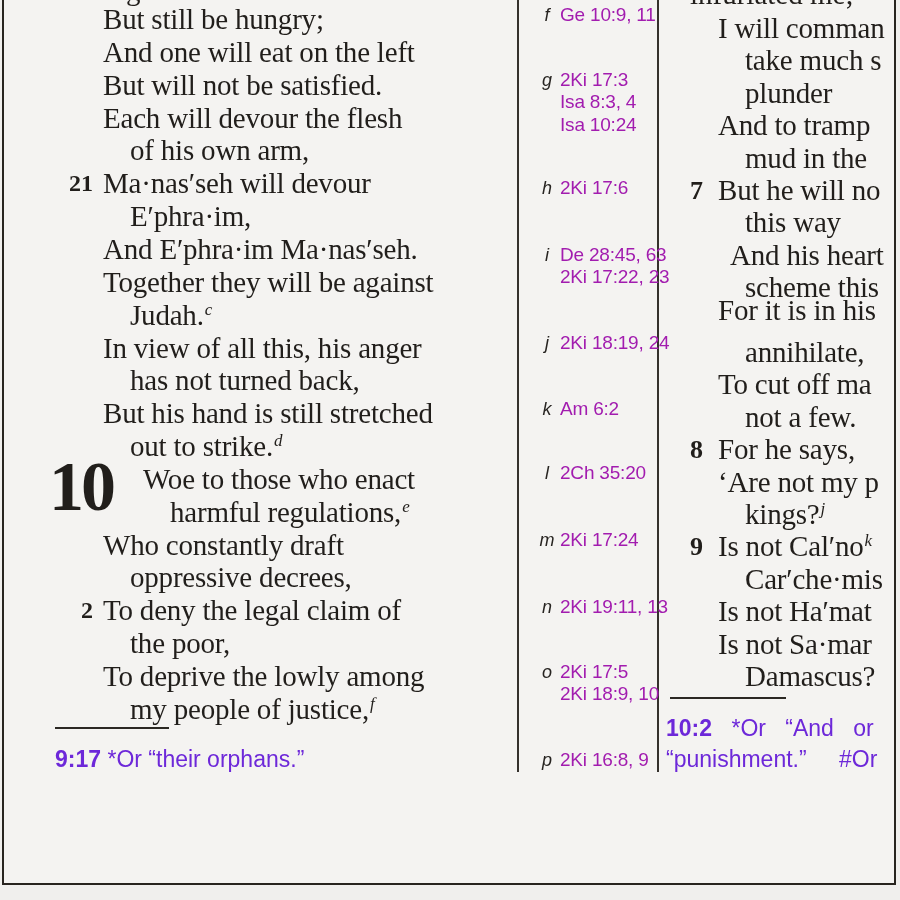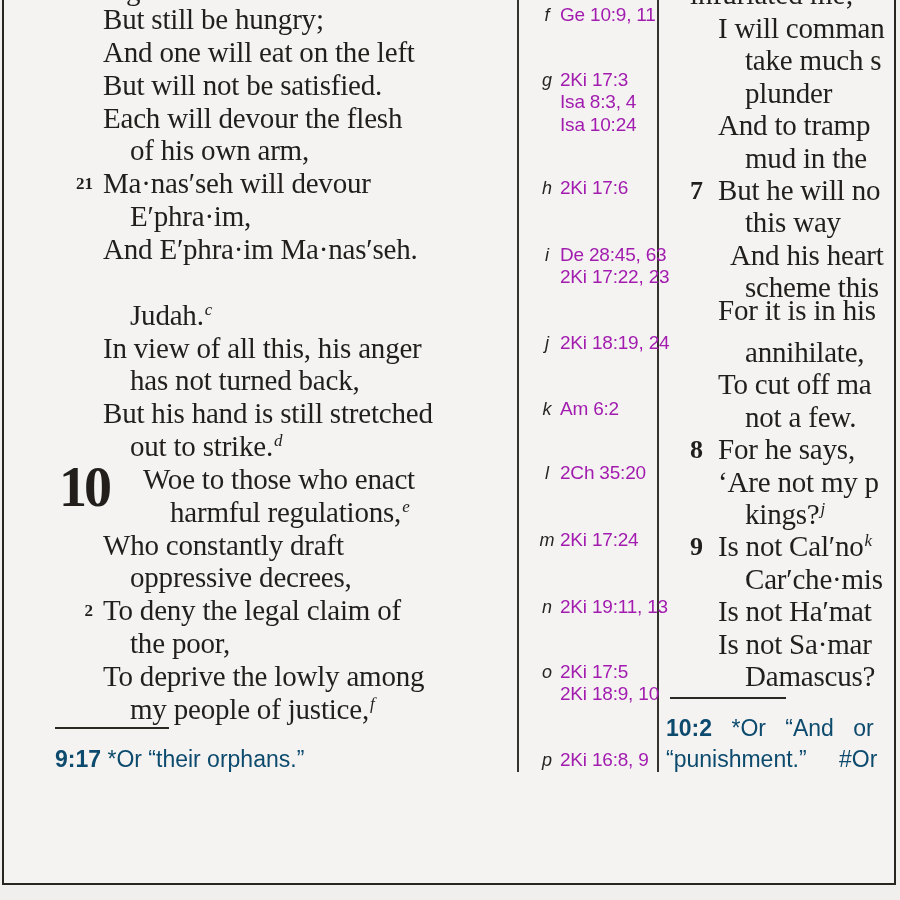--- a/index.html
+++ b/index.html
@@ -18,51 +18,51 @@
   .col{position:absolute;top:0;}
   .col-left{left:0;width:513px;height:883px;}
   .col-center{left:513px;width:140px;height:780px;}
   .col-right{left:653px;width:247px;height:883px;}
   .vline{
     position:absolute;white-space:nowrap;
     font-size:29px;line-height:33px;letter-spacing:-0.2px;
   }
   .vnum{
     position:absolute;left:32px;width:57px;text-align:right;
-    font-weight:700;font-size:17px;line-height:33px;
+    font-weight:700;font-size:24px;line-height:33px;
   }
   .vnum-r{
     position:absolute;left:8px;width:38px;text-align:right;
     font-weight:700;font-size:26px;line-height:33px;
   }
   .supref{
     font-size:17px;font-style:italic;position:relative;top:-10px;margin-left:1px;letter-spacing:0;
   }
   .chapnum{
-    position:absolute;left:55px;top:454px;
-    font-weight:700;font-size:56px;line-height:66px;letter-spacing:-3px;
+    position:absolute;left:45px;top:454px;
+    font-weight:700;font-size:70px;line-height:66px;letter-spacing:-3px;
   }
   .frag{position:absolute;white-space:nowrap;font-size:29px;line-height:33px;}
   .rule{position:absolute;top:0;width:2px;height:772px;background:#35312c;}
   .refgroup{position:absolute;left:0;width:140px;}
   .refletter{
     position:absolute;left:21px;top:0;width:18px;text-align:center;
     font-family:"Liberation Sans","DejaVu Sans",sans-serif;
     font-style:italic;font-size:18px;line-height:22.4px;color:#272421;
   }
   .refcites{
     position:absolute;left:43px;top:0;white-space:nowrap;
     font-family:"Liberation Sans","DejaVu Sans",sans-serif;
     font-size:19px;line-height:22.4px;letter-spacing:-0.2px;color:#a21caf;
   }
   .fnsep{position:absolute;height:2px;background:#2b2823;}
   .footnote{
     position:absolute;white-space:nowrap;
     font-family:"Liberation Sans","DejaVu Sans",sans-serif;
-    font-size:23px;line-height:30.5px;color:#0c4a6e;
+    font-size:23px;line-height:30.5px;color:#6d28d9;
   }
   .fnref{font-weight:700;}
   .fn-left{left:51px;top:744px;}
   .fn-right{left:9px;top:713px;}
   .fn-line1{word-spacing:13px;}
   .fn-line2{word-spacing:26px;}
 </style>
 </head>
 <body>
 
@@ -78,20 +78,21 @@
     </div>
   <div class="vline" style="top: 3px; left: 99px;">But still be hungry;</div>
       <div class="vline" style="top: 35.85px; left: 99px;">And one will eat on the left</div>
       <div class="vline" style="top: 68.7px; left: 99px;">But will not be satisfied.</div>
       <div class="vline" style="top: 101.55px; left: 99px;">Each will devour the flesh</div>
       <div class="vline" style="top: 134.4px; left: 126px;">of his own arm,</div>
       <div class="vnum" style="top: 167.25px;">21</div>
       <div class="vline" style="top: 167.25px; left: 99px;">Ma·nas′seh will devour</div>
       <div class="vline" style="top: 200.1px; left: 126px;">E′phra·im,</div>
       <div class="vline" style="top: 232.95px; left: 99px;">And E′phra·im Ma·nas′seh.</div>
+      <div class="vline" style="top: 265.8px; left: 99px;">Together they will be against</div>
       <div class="vline" style="top: 298.65px; left: 126px;">Judah.<span class="supref">c</span></div>
       <div class="vline" style="top: 331.5px; left: 99px;">In view of all this, his anger</div>
       <div class="vline" style="top: 364.35px; left: 126px;">has not turned back,</div>
       <div class="vline" style="top: 397.2px; left: 99px;">But his hand is still stretched</div>
       <div class="vline" style="top: 430.05px; left: 126px;">out to strike.<span class="supref">d</span></div>
       <div class="vline" style="top: 462.9px; left: 139px;">Woe to those who enact</div>
       <div class="vline" style="top: 495.75px; left: 166px;">harmful regulations,<span class="supref">e</span></div>
       <div class="vline" style="top: 528.6px; left: 99px;">Who constantly draft</div>
       <div class="vline" style="top: 561.45px; left: 126px;">oppressive decrees,</div>
       <div class="vnum" style="top: 594.3px;">2</div>

